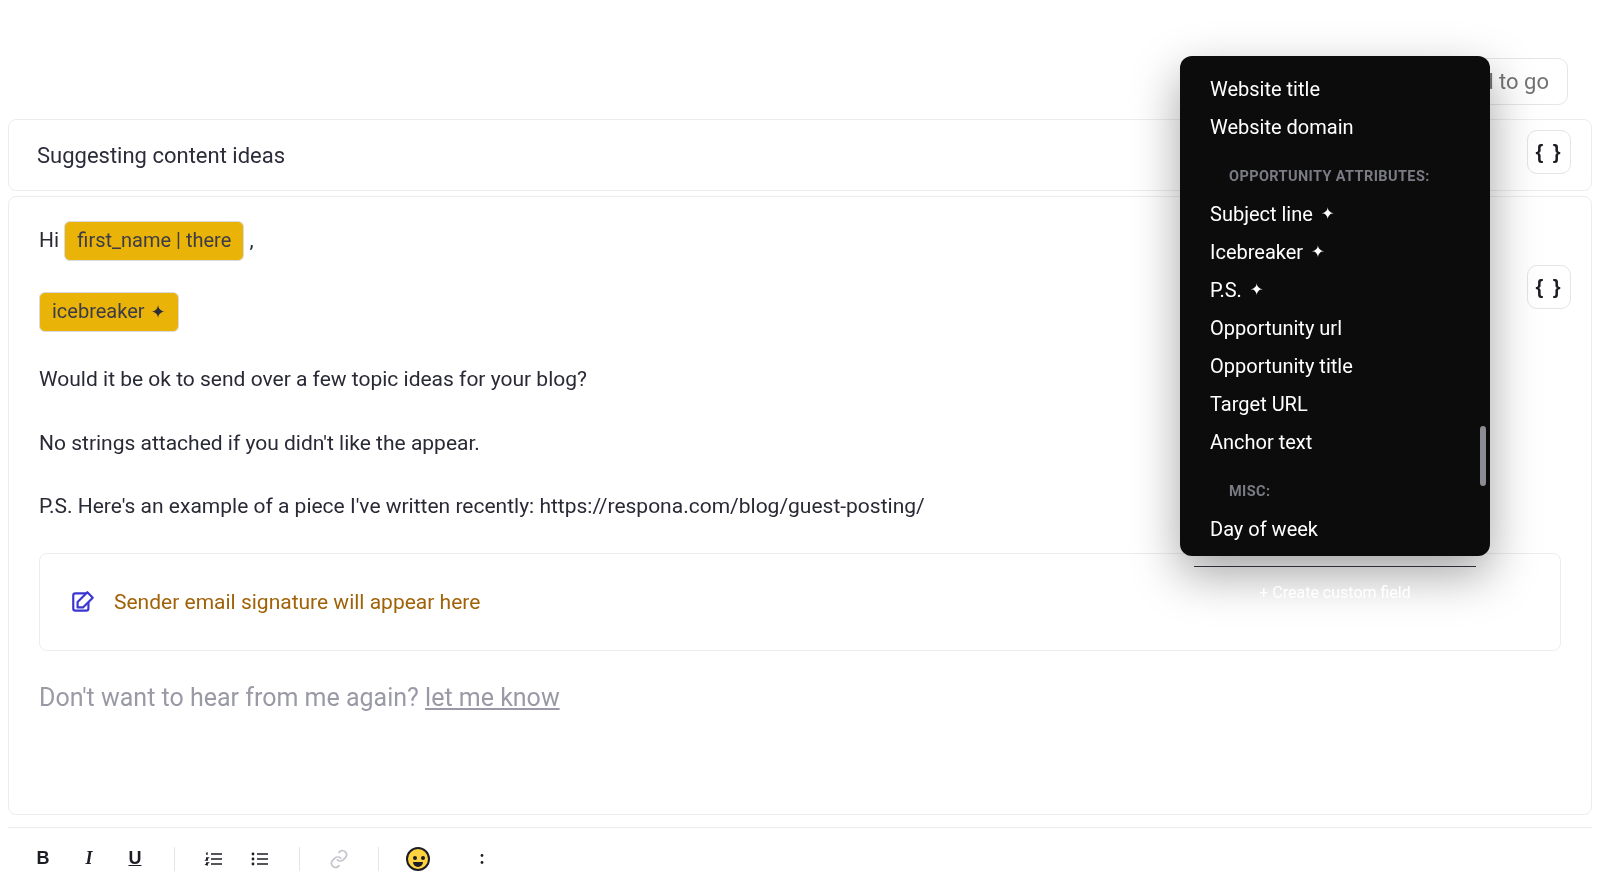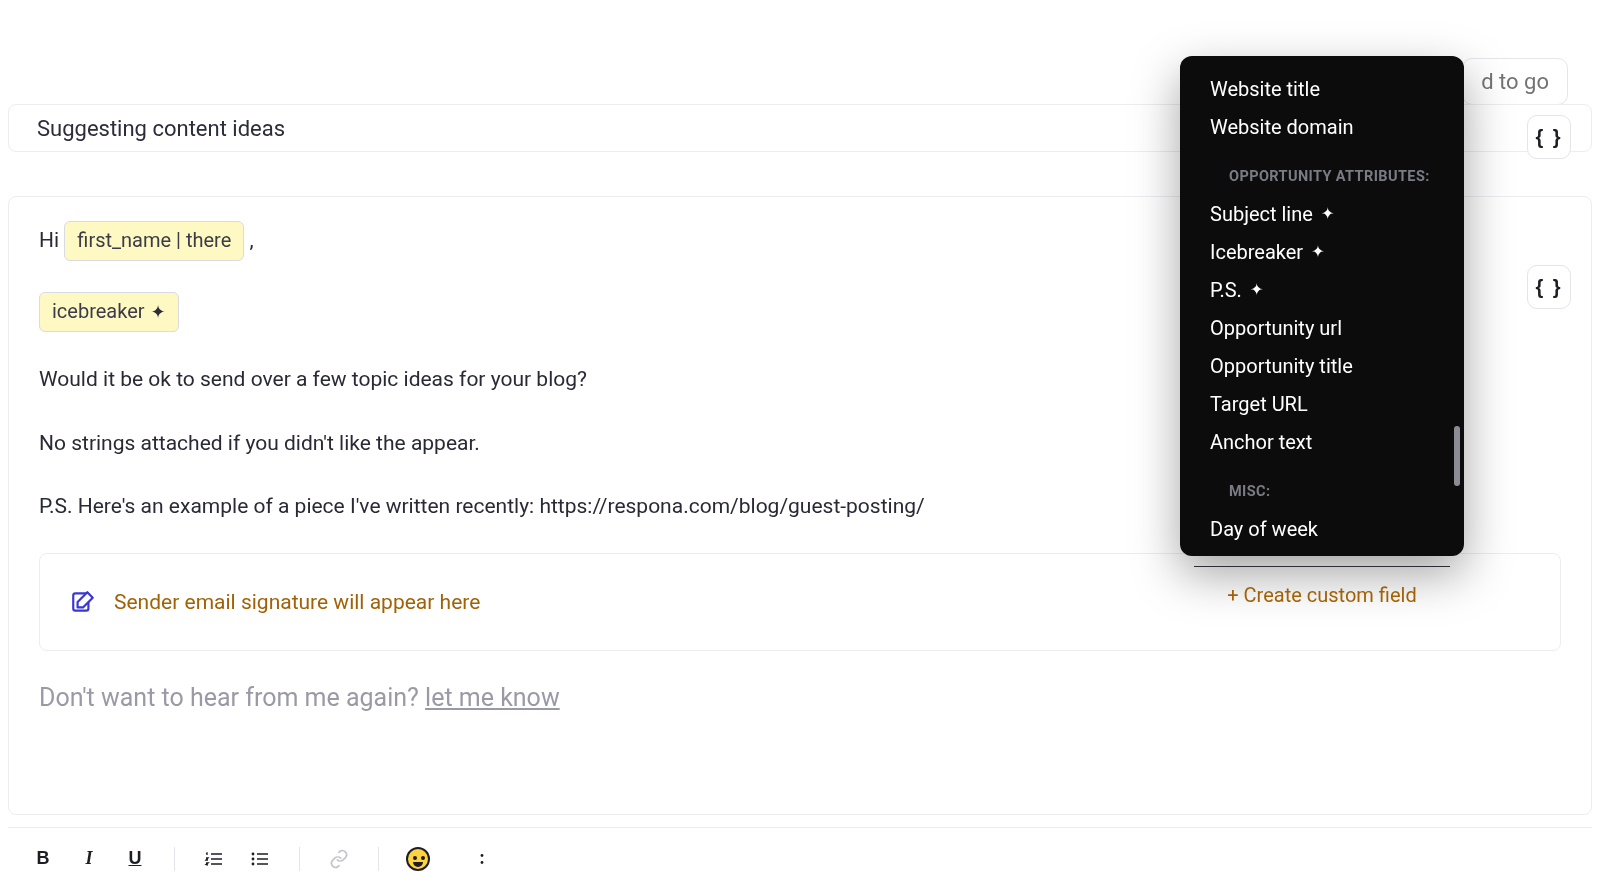--- a/index.html
+++ b/index.html
@@ -36,22 +36,22 @@
   position: absolute;
   left: 8px;
   right: 8px;
   background: #ffffff;
   border: 1px solid #ededf1;
   border-radius: 8px;
 }
 
 
 .subject-card {
-  top: 104px;
-  height: 48px;
+  top: 119px;
+  height: 72px;
   display: flex;
   align-items: center;
   padding: 0 28px;
 }
 .subject-card .title {
   font-size: 22px;
   color: #2c2c3a;
 }
 
 
@@ -84,21 +84,21 @@
 
 .body-text {
   font-size: 21px;
   line-height: 1.55;
   color: #2a2a36;
 }
 .para { margin-bottom: 31px; }
 .chip {
   display: inline-block;
   border: 1px solid #dadae1;
-  background: #fef9c3;
+  background: #eab308;
   border-radius: 6px;
   padding: 3px 12px 4px;
   font-size: 20px;
   color: #3c3c48;
   vertical-align: baseline;
 }
 .chip .spark {
   display: inline-block;
   margin-left: 6px;
   font-size: 18px;
@@ -192,21 +192,21 @@
   width: 10px; height: 5px;
   border-radius: 0 0 10px 10px;
   left: 5px; top: 13px;
 }
 
 
 .vars-dd {
   position: absolute;
   top: 56px;
   left: 1180px;
-  width: 284px;
+  width: 310px;
   max-height: 500px;
   background: #0c0c0c;
   color: #fff;
   border-radius: 12px;
   padding: 14px 0 0 0;
   box-shadow: 0 18px 48px rgba(0,0,0,0.36);
   z-index: 50;
   overflow: visible;
 }
 .vars-dd .dd-scroll {
@@ -236,22 +236,22 @@
   margin-left: 19px;
 }
 .vars-dd .dd-footer-sep {
   height: 1px;
   background: #2d2d33;
   margin: 12px 14px 0;
 }
 .vars-dd .dd-footer {
   padding: 16px 0 18px;
   text-align: center;
-  font-size: 20px;
-  color: #a16207;
+  font-size: 16px;
+  color: #ffffff;
   cursor: pointer;
 }
 .vars-dd .dd-scrollbar {
   position: absolute;
   right: 4px;
   top: 356px;
   width: 6px;
   height: 60px;
   background: #8c8c94;
   border-radius: 3px;

